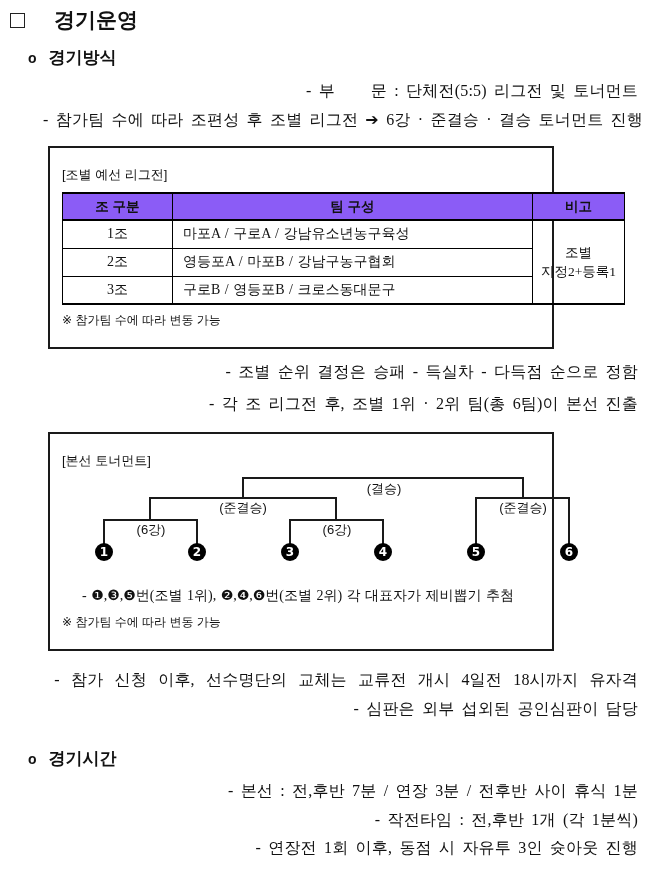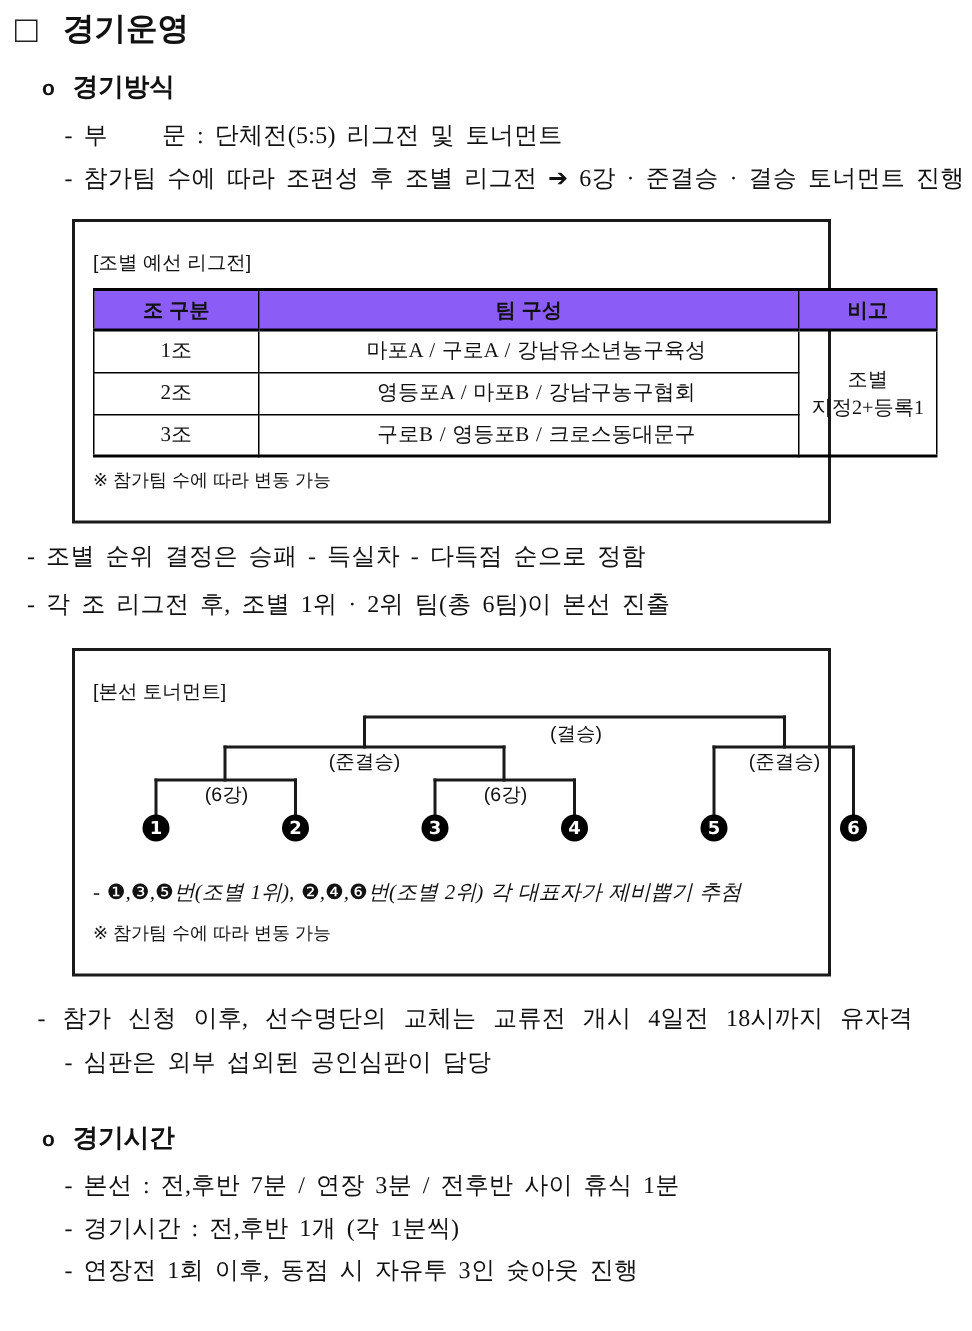--- a/index.html
+++ b/index.html
@@ -7,38 +7,38 @@
   body {
     width:648px; height:887px; overflow:hidden;
     color:#111;
     font-family:"Liberation Serif","DejaVu Serif",serif;
     position:relative;
   }
   .page { padding:6px 10px 0 8px; }
 
   
   .doc-title {
-    display:flex; align-items:center; gap:17px;
+    display:flex; align-items:center; gap:29px;
     font-family:"Liberation Sans","DejaVu Sans",sans-serif;
     font-weight:bold; font-size:21px; line-height:28px;
   }
   .sq { display:inline-block; width:15px; height:15px; border:1.5px solid #222; margin-left:2px; }
   .h2 {
     display:flex; align-items:baseline; gap:12px;
     margin:13px 0 0 20px;
     font-family:"Liberation Sans","DejaVu Sans",sans-serif;
     font-weight:bold; font-size:17px; line-height:22px;
   }
   .h2 .o-bullet { font-size:14px; }
 
   
   .items { margin-top:7px; }
   .li {
     margin-left:35px; font-size:16px; line-height:29px;
-    word-spacing:3px; letter-spacing:0.2px; white-space:pre;
+    word-spacing:3px; letter-spacing:0.2px; white-space:pre;text-align:right;
   }
   .li.cont { margin-left:50px; }
   .li.stretch { word-spacing:7px;margin-left:17px; }
   .mid-items .li { line-height:32px;margin-left:10px; }
   .time-items .li { line-height:28.5px; }
 
   
   .box {
     border:2px solid #1a1a1a; margin:12px 0 0 40px; width:506px;
     padding:19px 12px;
@@ -53,40 +53,40 @@
   }
   table.league th {
     background:#8b5cf6; border:1px solid #000; border-bottom:2.5px solid #000;
     font-family:"Liberation Sans","DejaVu Sans",sans-serif;
     font-size:13.5px; font-weight:bold; height:27px;
   }
   table.league td {
     border:1px solid #000; font-size:14px; height:28px; text-align:center;
     word-spacing:1px;
   }
-  table.league td.teams { text-align:center; padding-left:10px; }
+  table.league td.teams { text-align:left; padding-left:10px; }
   table.league td.remark { font-size:13.5px; line-height:19px; }
   .col-group { width:110px; } .col-teams { width:360px; } .col-remark { width:92px; }
 
   
   .bracket { position:relative; height:96px; margin-top:4px; }
   .hl, .vl { position:absolute; background:#1a1a1a; }
   .hl { height:2px; } .vl { width:2px; }
   .rlabel {
     position:absolute; transform:translateX(-50%);
     font-family:"Liberation Sans","DejaVu Sans",sans-serif; font-size:13px; line-height:16px;
     background:#fff; padding:0 2px; white-space:nowrap;
   }
   .seed {
     position:absolute; top:70px; width:18px; height:18px; border-radius:50%;
     background:#000; color:#fff; text-align:center; line-height:18px;
     font-family:"DejaVu Sans",sans-serif; font-weight:bold; font-size:12px;
     transform:translateX(-50%);
   }
-  .bnotes { margin:13px 0 0 0;font-style:italic; }
+  .bnotes { margin:13px 0 0 20px; }
   .bnote {
     font-size:14px; line-height:27px; white-space:pre;
     font-family:"Liberation Serif","DejaVu Sans",serif; word-spacing:1px;
   }
   .box .fn2 { margin-top:5px; font-family:"Liberation Sans","DejaVu Sans",sans-serif; font-size:12px; line-height:16px; }
 
   .post-items { margin-top:14px; }
   .h2.time { margin-top:25px; }
 </style>
 </head>
@@ -200,17 +200,17 @@
     <div class="li">- 심판은 외부 섭외된 공인심판이 담당</div>
   </div>
 
   <div class="h2 time">
     <span class="o-bullet">o</span>
     <span>경기시간</span>
   </div>
 
   <div class="items time-items">
     <div class="li">- 본선 : 전,후반 7분 / 연장 3분 / 전후반 사이 휴식 1분</div>
-    <div class="li">- 경기시간 : 전,후반 1개 (각 1분씩)</div>
+    <div class="li">- 작전타임 : 전,후반 1개 (각 1분씩)</div>
     <div class="li">- 연장전 1회 이후, 동점 시 자유투 3인 슛아웃 진행</div>
   </div>
 
 </div>
 
 </body></html>

